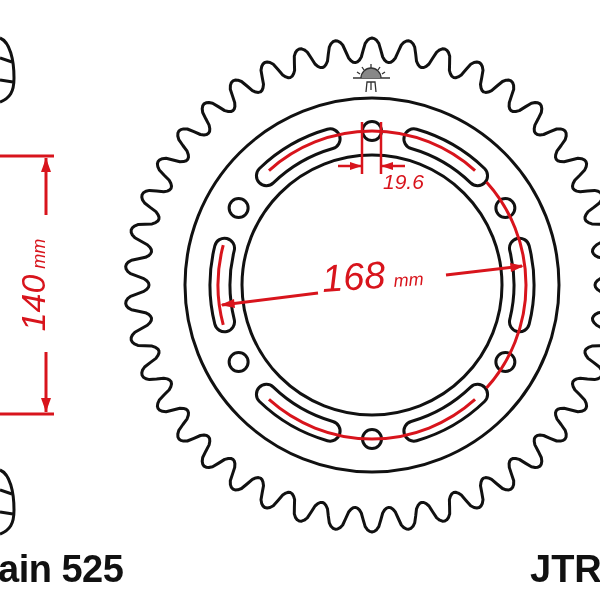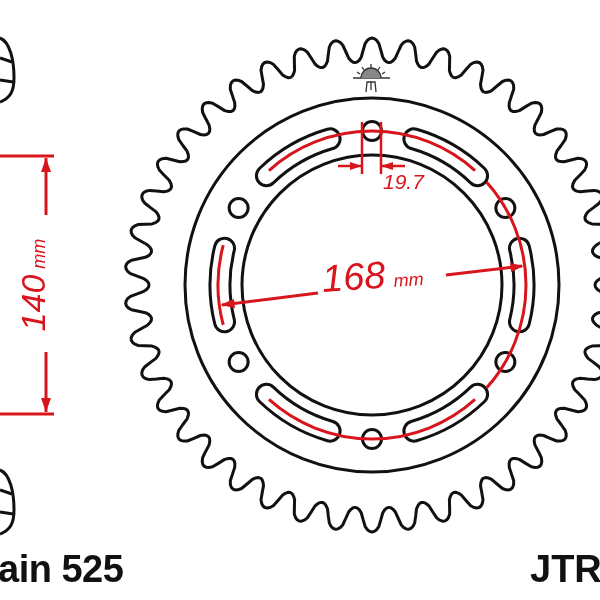--- a/index.html
+++ b/index.html
@@ -94,18 +94,18 @@
     <line x1="380" y1="67" x2="378" y2="70"></line>
     <line x1="357" y1="72" x2="360" y2="74"></line>
     <line x1="385" y1="72" x2="382" y2="74"></line>
     <path d="M366,92 L367,82 L375,82 L376,92"></path>
     <line x1="371" y1="82" x2="371" y2="90"></line>
   </g>
 </svg>
 
 <div class="lbl red-italic dim168"><span>168</span><span class="unit">mm</span></div>
 
-<div class="lbl red-italic dim105">19.7</div>
+<div class="lbl red-italic dim105">19.6</div>
 
 <div class="lbl red-italic dim140"><span>140</span><span class="unit">mm</span></div>
 
 <div class="lbl chain-label">ain 525</div>
 <div class="lbl part-label">JTR</div>
 
 </body></html>

